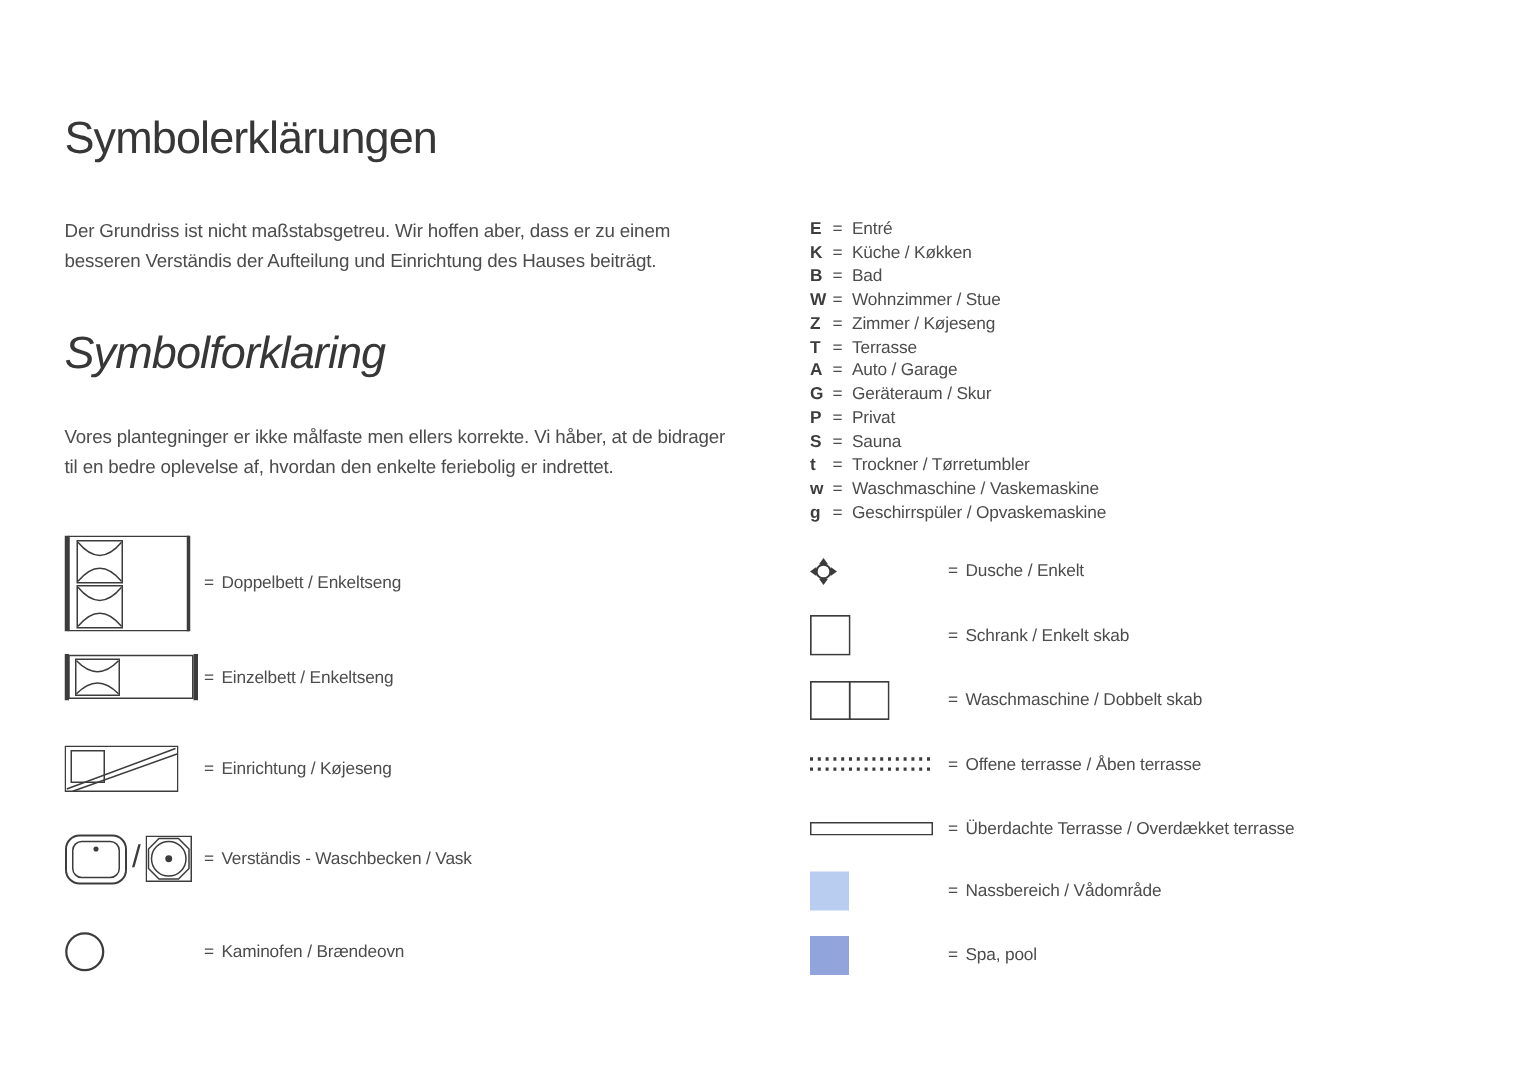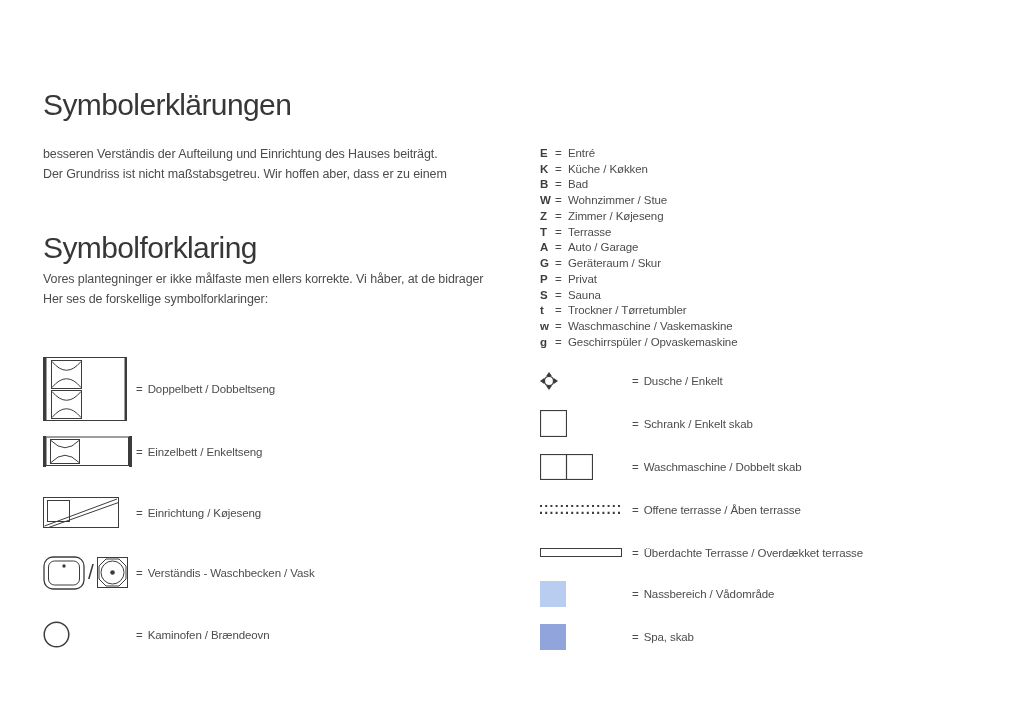--- a/index.html
+++ b/index.html
@@ -26,30 +26,30 @@
   .slash{font-size:21px;color:#3c3c3c;padding:0 3px 2px 3px;font-weight:300;}
   .color-square{width:26px;height:26px;}
   svg{display:block;}
   svg .st{stroke:#3c3c3c;fill:none;stroke-width:1;}
 </style>
 </head>
 <body>
 
 <div class="page">
 
-  <div class="h-title" style="top:88px;text-align:center;">Symbolerklärungen</div>
+  <div class="h-title" style="top:76px;text-align:center;">Symbolerklärungen</div>
   <div class="para" style="top:145px;">
+    <div>Der Grundriss ist nicht maßstabsgetreu. Wir hoffen aber, dass er zu einem</div>
     <div>besseren Verständis der Aufteilung und Einrichtung des Hauses beiträgt.</div>
-    <div>Der Grundriss ist nicht maßstabsgetreu. Wir hoffen aber, dass er zu einem</div>
-  </div>
-
-  <div class="h-title" style="top:231px;">Symbolforklaring</div>
-  <div class="para" style="top:270px;">
+  </div>
+
+  <div class="h-title" style="top:219px;font-style:italic;">Symbolforklaring</div>
+  <div class="para" style="top:282px;">
     <div>Vores plantegninger er ikke målfaste men ellers korrekte. Vi håber, at de bidrager</div>
-    <div>Her ses de forskellige symbolforklaringer:</div>
+    <div>til en bedre oplevelse af, hvordan den enkelte feriebolig er indrettet.</div>
   </div>
 
   <div class="letters">
     <div class="letter-row">
       <span class="letter-key">E</span>
       <span class="letter-eq">=</span>
       <span class="letter-text">Entré</span>
     </div>
     <div class="letter-row">
       <span class="letter-key">K</span>
@@ -122,21 +122,21 @@
         <rect class="st" x="8.5" y="3.5" width="30" height="28"></rect>
         <path class="st" d="M9,4.5 Q23.5,22 38,4.5"></path>
         <path class="st" d="M9,30.5 Q23.5,13 38,30.5"></path>
         <rect class="st" x="8.5" y="33.5" width="30" height="28"></rect>
         <path class="st" d="M9,34.5 Q23.5,52 38,34.5"></path>
         <path class="st" d="M9,60.5 Q23.5,43 38,60.5"></path>
       </svg>
     </div>
     <div class="lbl">
       <span>=</span>
-      <span>Doppelbett / Dobbeltseng</span>
+      <span>Doppelbett / Enkeltseng</span>
     </div>
   </div>
 
   <div class="sym-row" style="left:43px;top:436px;height:31px;">
     <div class="sym-cell sym-cell-left">
       <svg width="89" height="31" viewBox="0 0 89 31">
         <rect class="st" x="3" y="1" width="82.5" height="28.5"></rect>
         <rect x="0" y="0" width="3" height="31" fill="#3c3c3c"></rect>
         <rect x="86" y="0" width="3" height="31" fill="#3c3c3c"></rect>
         <rect class="st" x="7.5" y="3.5" width="29" height="24"></rect>
@@ -273,17 +273,17 @@
       <span>Nassbereich / Vådområde</span>
     </div>
   </div>
 
   <div class="sym-row" style="left:540px;top:624px;height:26px;">
     <div class="sym-cell sym-cell-right">
       <div class="color-square" style="background-color: rgb(145, 164, 219);"></div>
     </div>
     <div class="lbl">
       <span>=</span>
-      <span>Spa, skab</span>
+      <span>Spa, pool</span>
     </div>
   </div>
 
 </div>
 
 </body></html>

